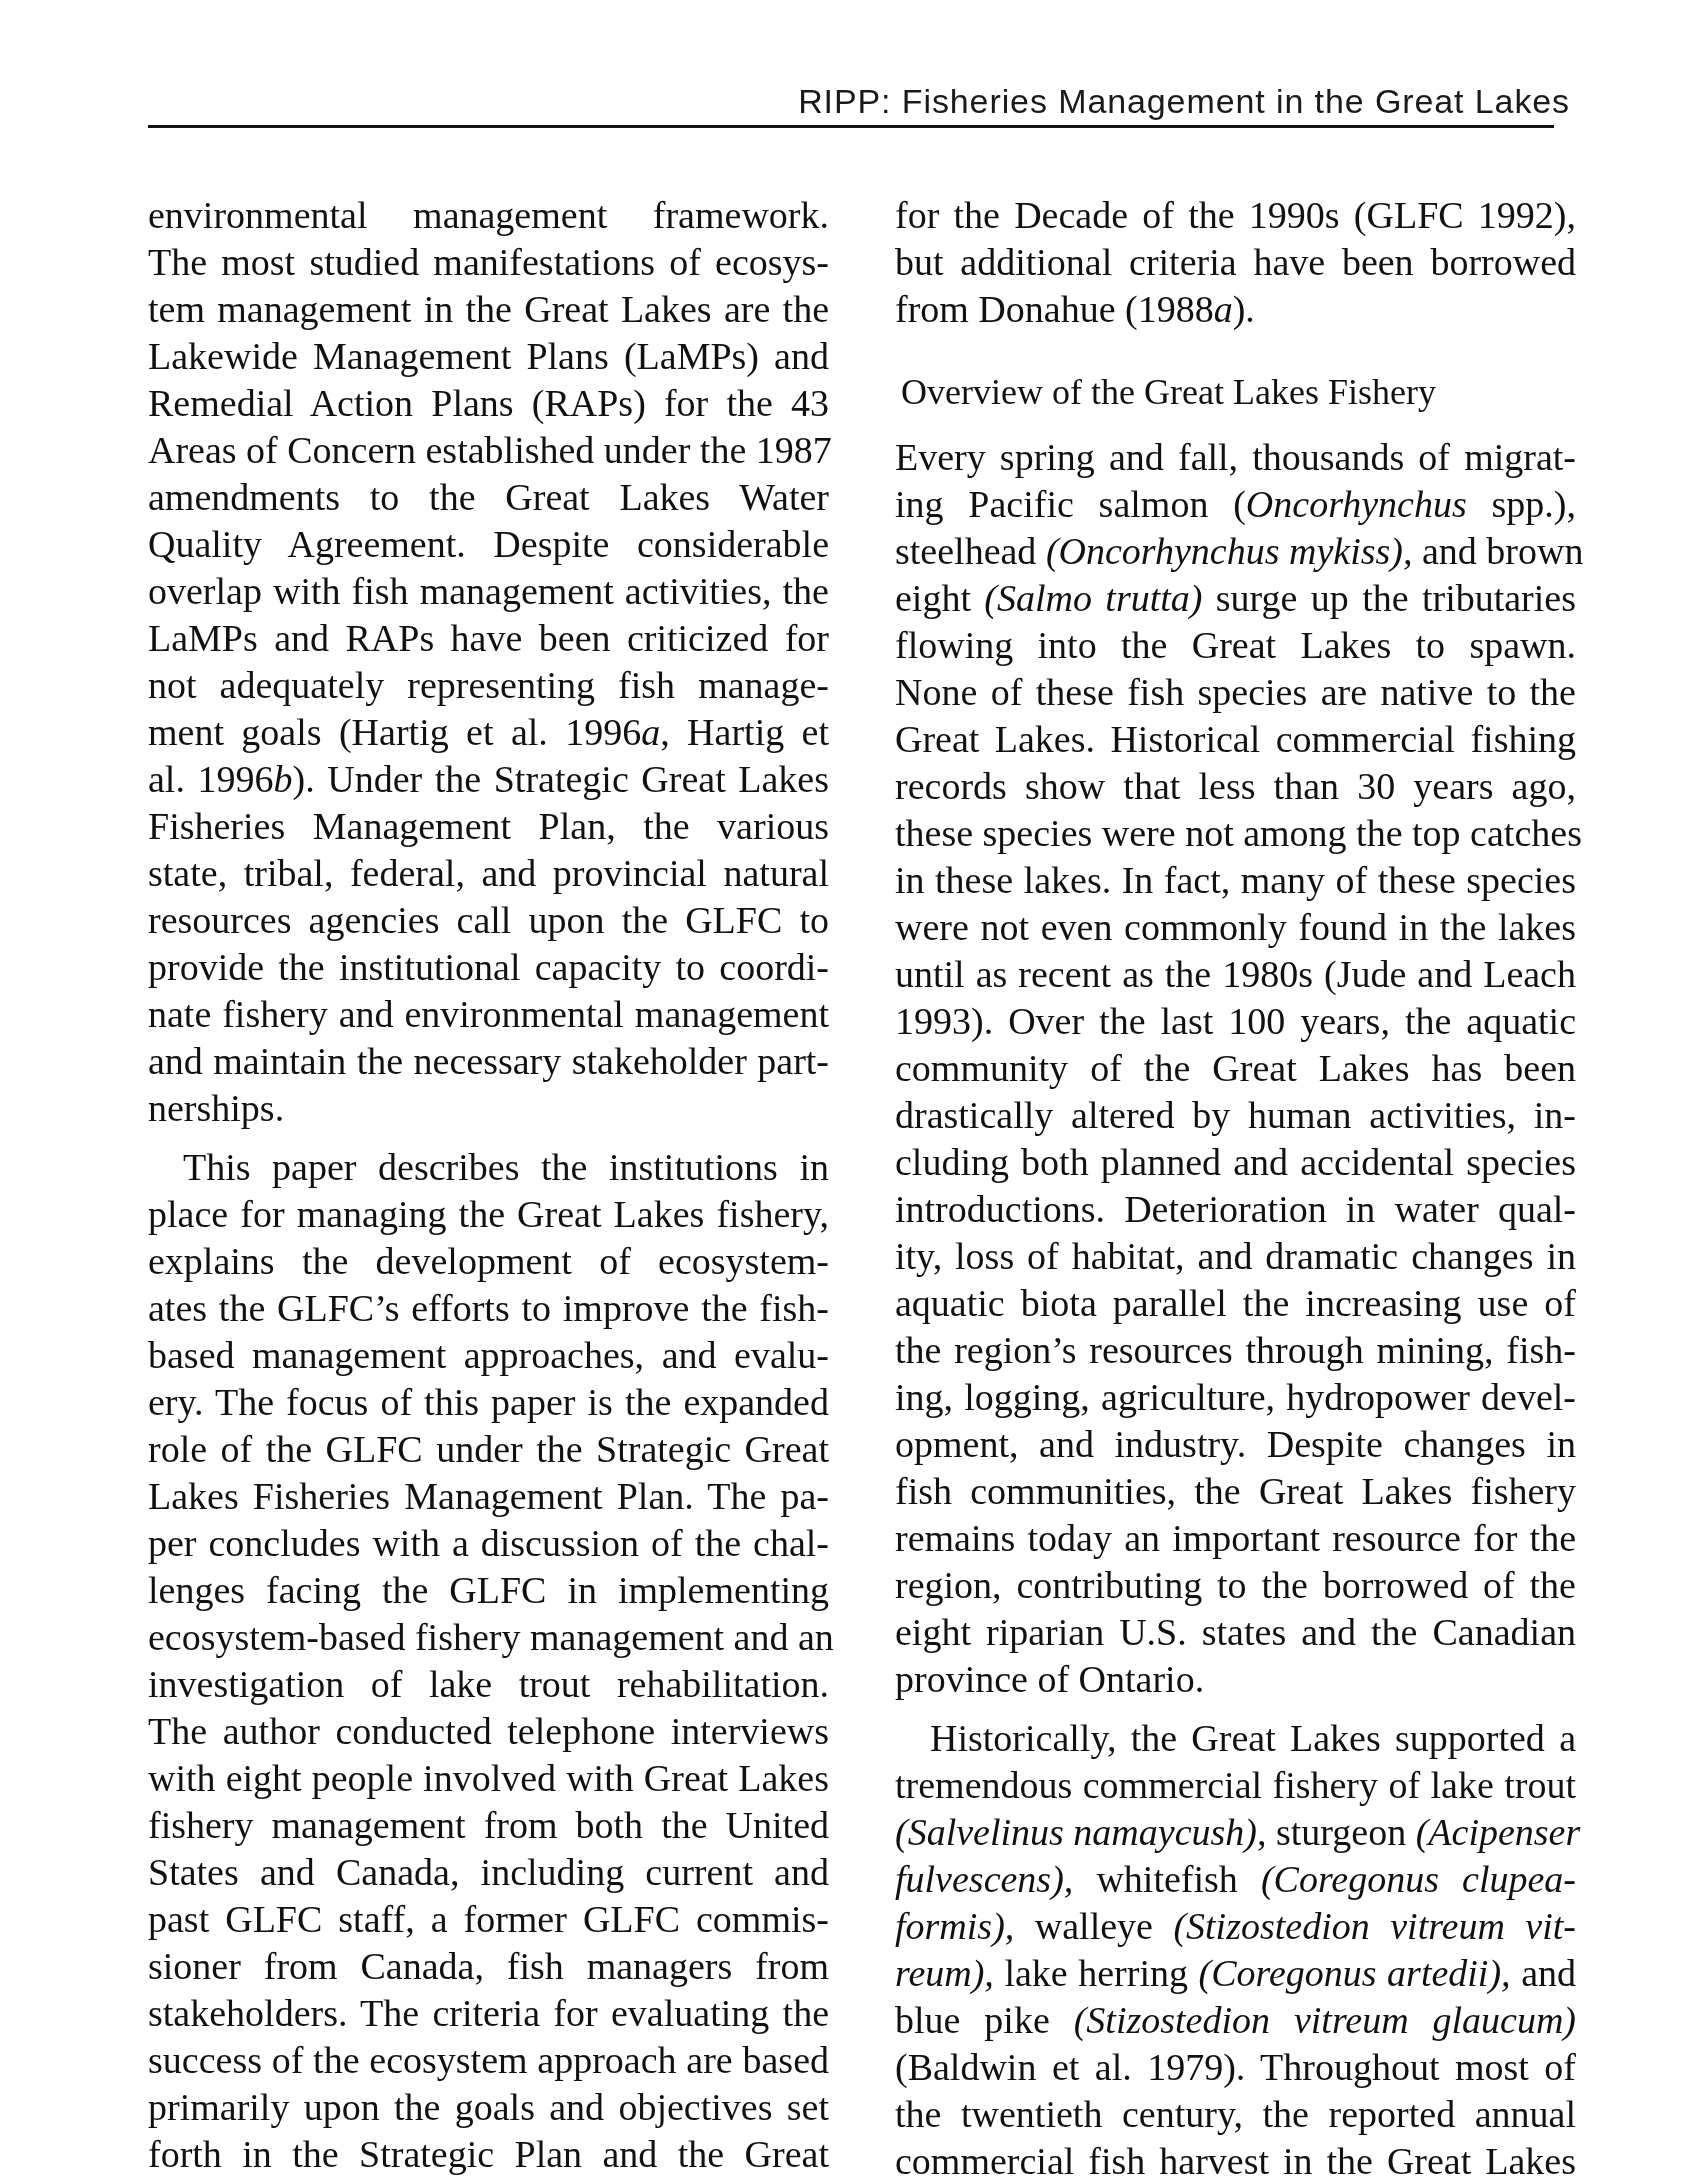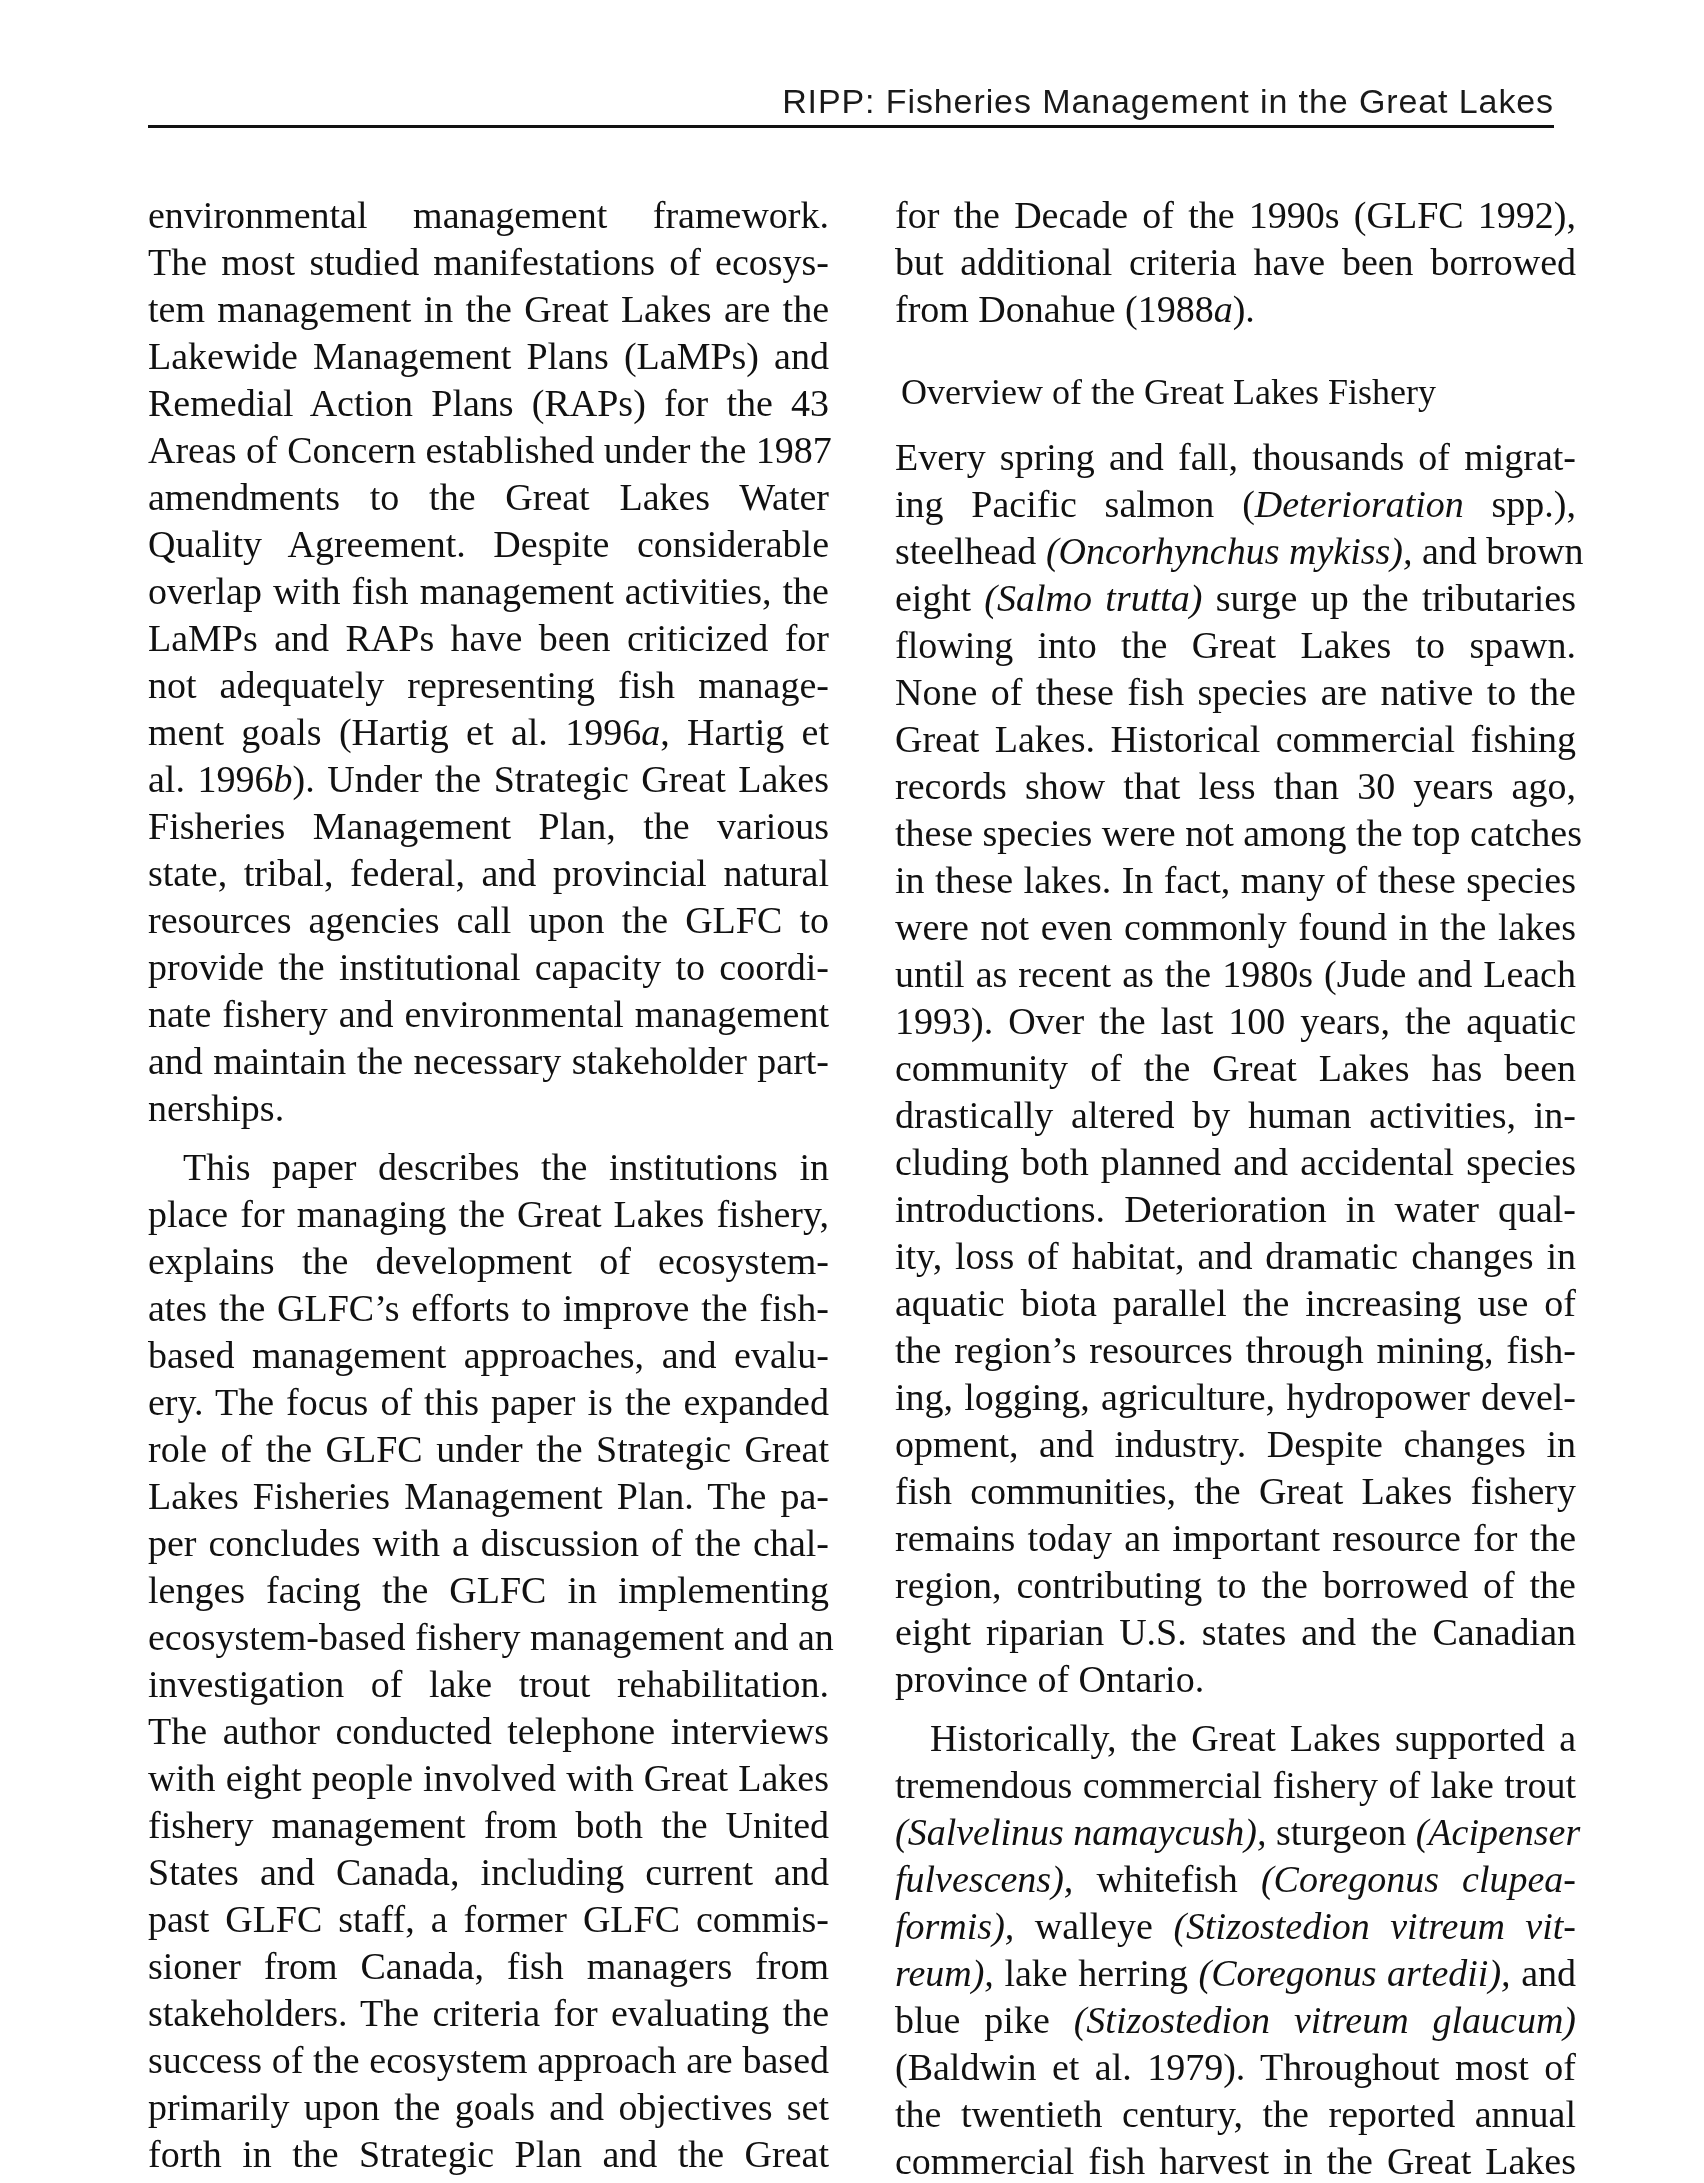--- a/index.html
+++ b/index.html
@@ -6,21 +6,21 @@
     body {
       width: 1705px;
       height: 2491px;
       position: relative;
       overflow: hidden;
       font-family: "Liberation Serif", "DejaVu Serif", serif;
       color: #111111;
     }
     .running-head {
       position: absolute;
-      left: 148px;
+      left: 164px;
       top: 79px;
       width: 1406px;
       text-align: right;
       font-family: "Liberation Sans", "DejaVu Sans", sans-serif;
       font-size: 34px;
       letter-spacing: 0.9px;
       line-height: 44px;
       color: #1a1a1a;
     }
     .head-rule {
@@ -114,21 +114,21 @@
 <div class="column col-right">
   <div id="col-right-intro">
       <span class="line"><span>for the Decade of the 1990s (GLFC 1992),</span></span>
       <span class="line"><span>but additional criteria have been borrowed</span></span>
       <span class="line last"><span>from Donahue (1988</span><i>a</i><span>).</span></span>
     </div>
   <div class="spacer" style="height:31px"></div>
   <div class="heading">Overview of the Great Lakes Fishery</div>
   <div id="col-right-body">
       <span class="line"><span>Every spring and fall, thousands of migrat-</span></span>
-      <span class="line"><span>ing Pacific salmon (</span><i>Deterioration</i><span> spp.),</span></span>
+      <span class="line"><span>ing Pacific salmon (</span><i>Oncorhynchus</i><span> spp.),</span></span>
       <span class="line"><span>steelhead </span><i>(Oncorhynchus mykiss),</i><span> and brown</span></span>
       <span class="line"><span>eight </span><i>(Salmo trutta)</i><span> surge up the tributaries</span></span>
       <span class="line"><span>flowing into the Great Lakes to spawn.</span></span>
       <span class="line"><span>None of these fish species are native to the</span></span>
       <span class="line"><span>Great Lakes. Historical commercial fishing</span></span>
       <span class="line"><span>records show that less than 30 years ago,</span></span>
       <span class="line"><span>these species were not among the top catches</span></span>
       <span class="line"><span>in these lakes. In fact, many of these species</span></span>
       <span class="line"><span>were not even commonly found in the lakes</span></span>
       <span class="line"><span>until as recent as the 1980s (Jude and Leach</span></span>

